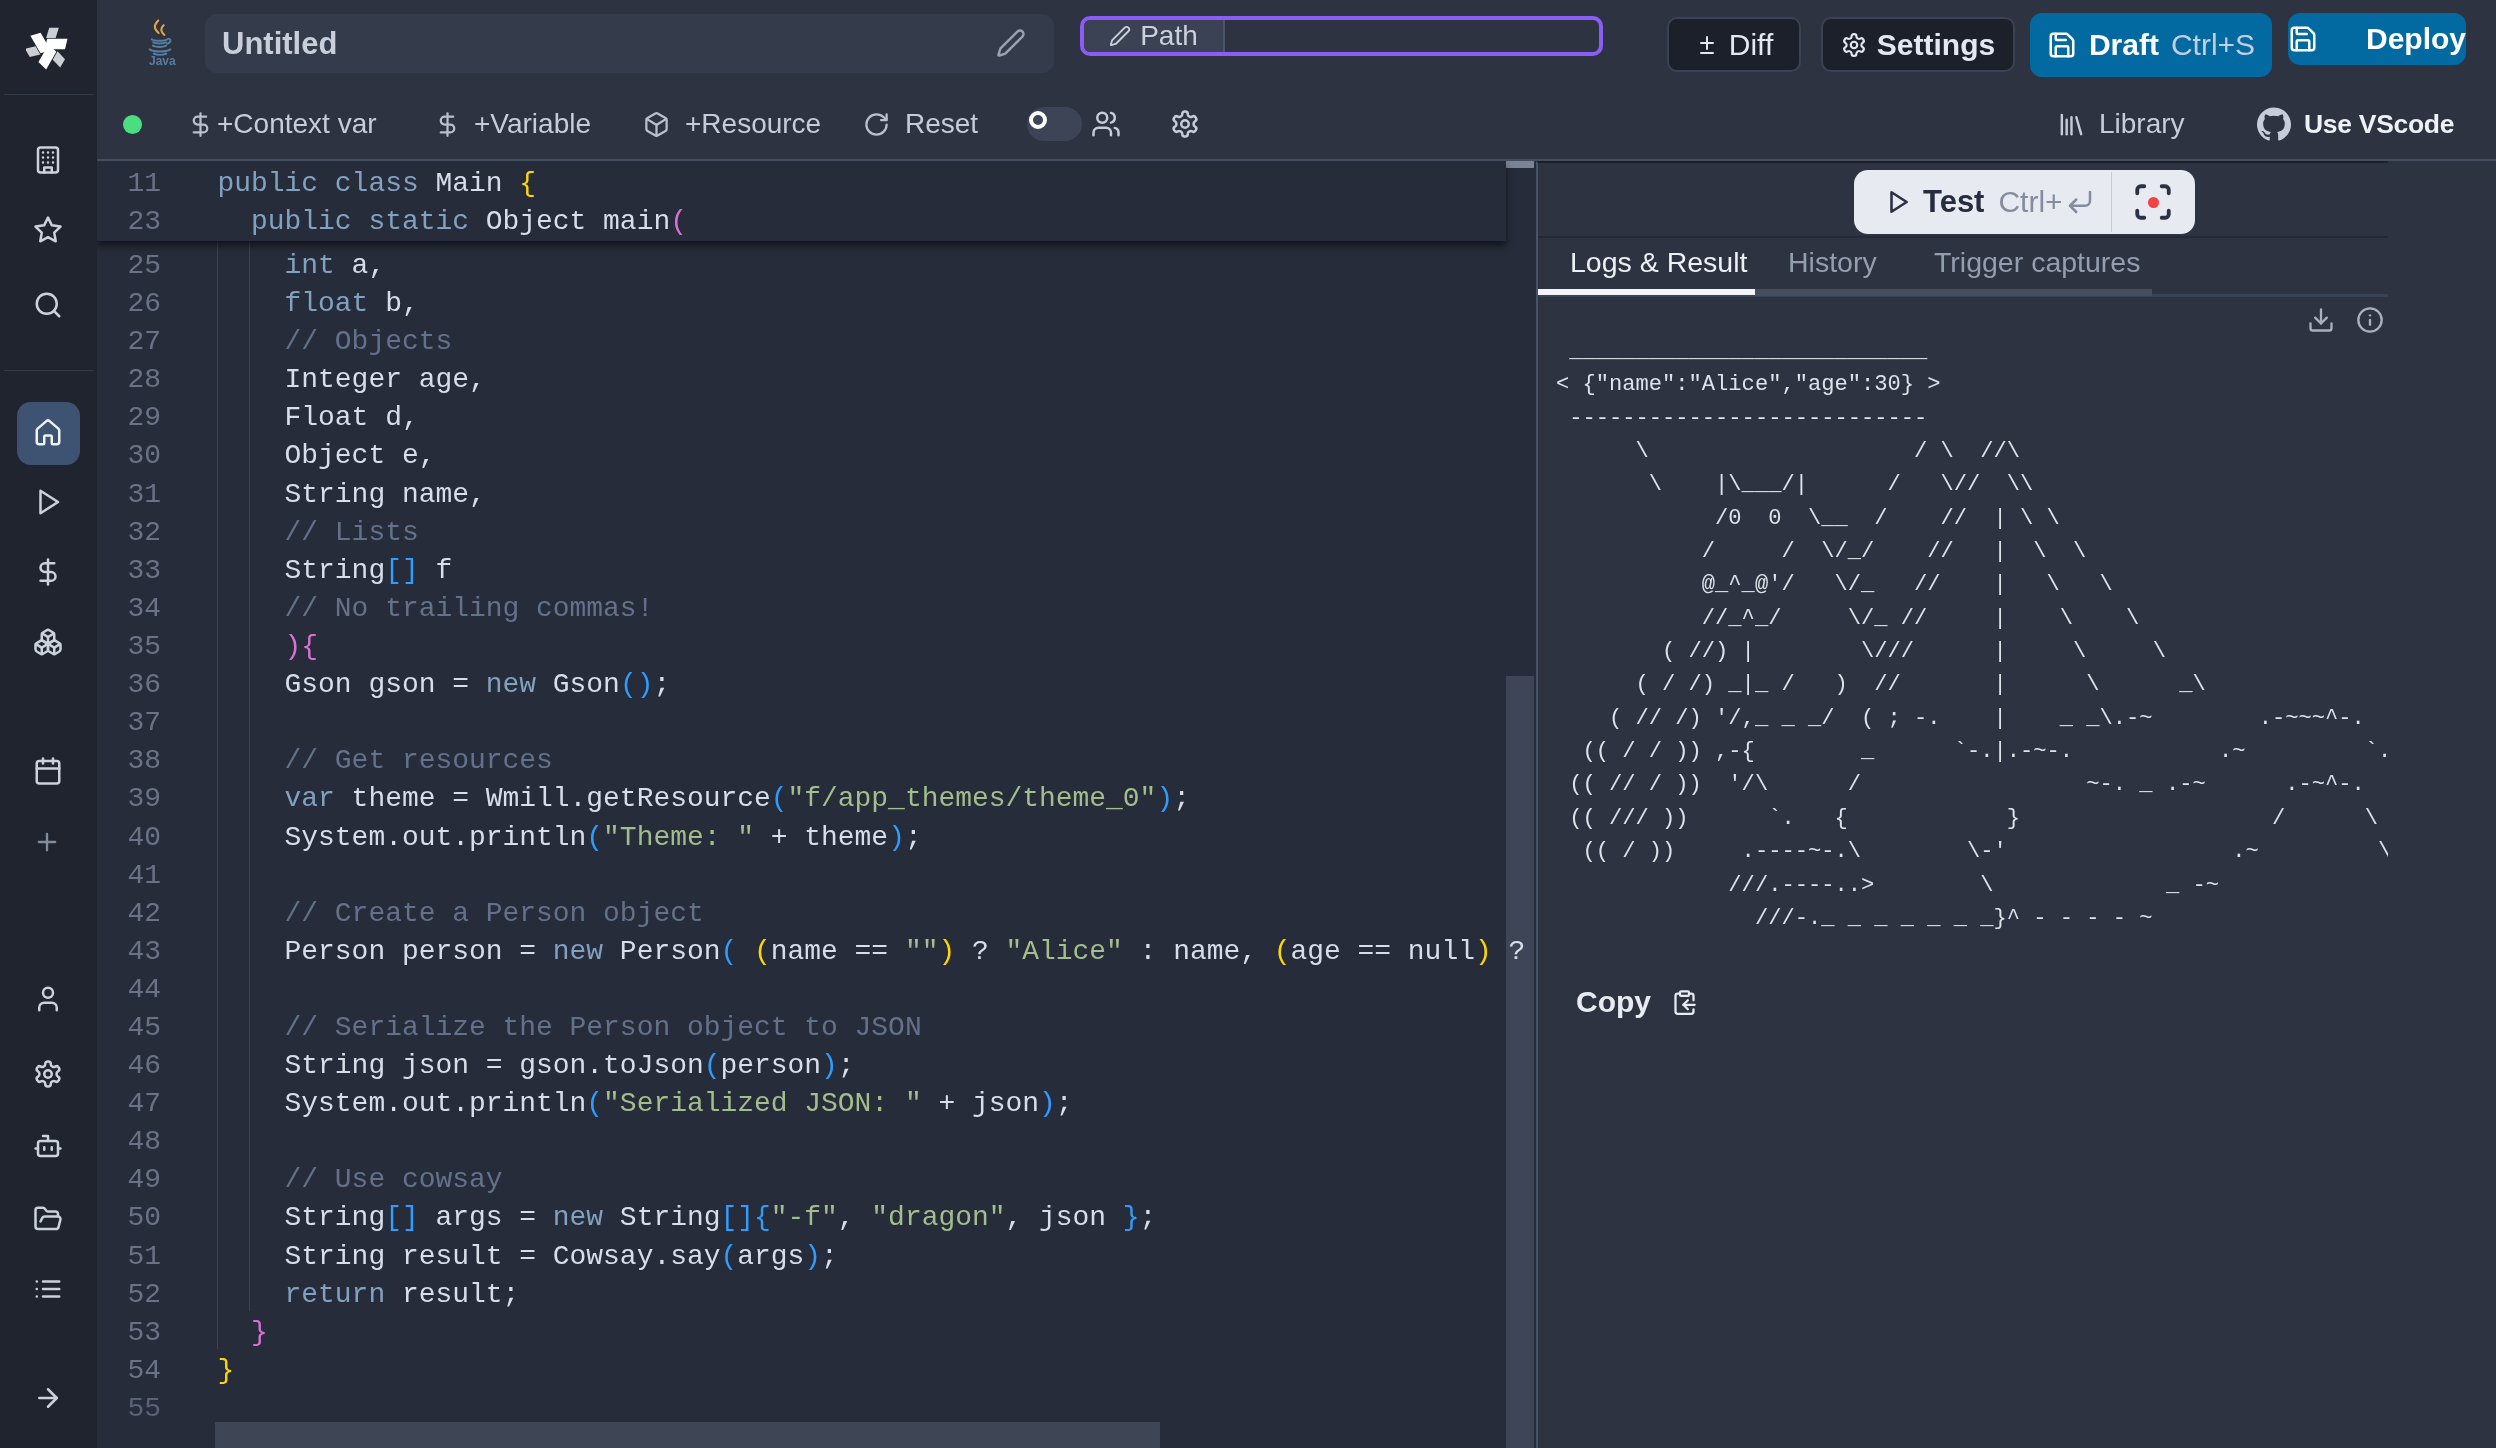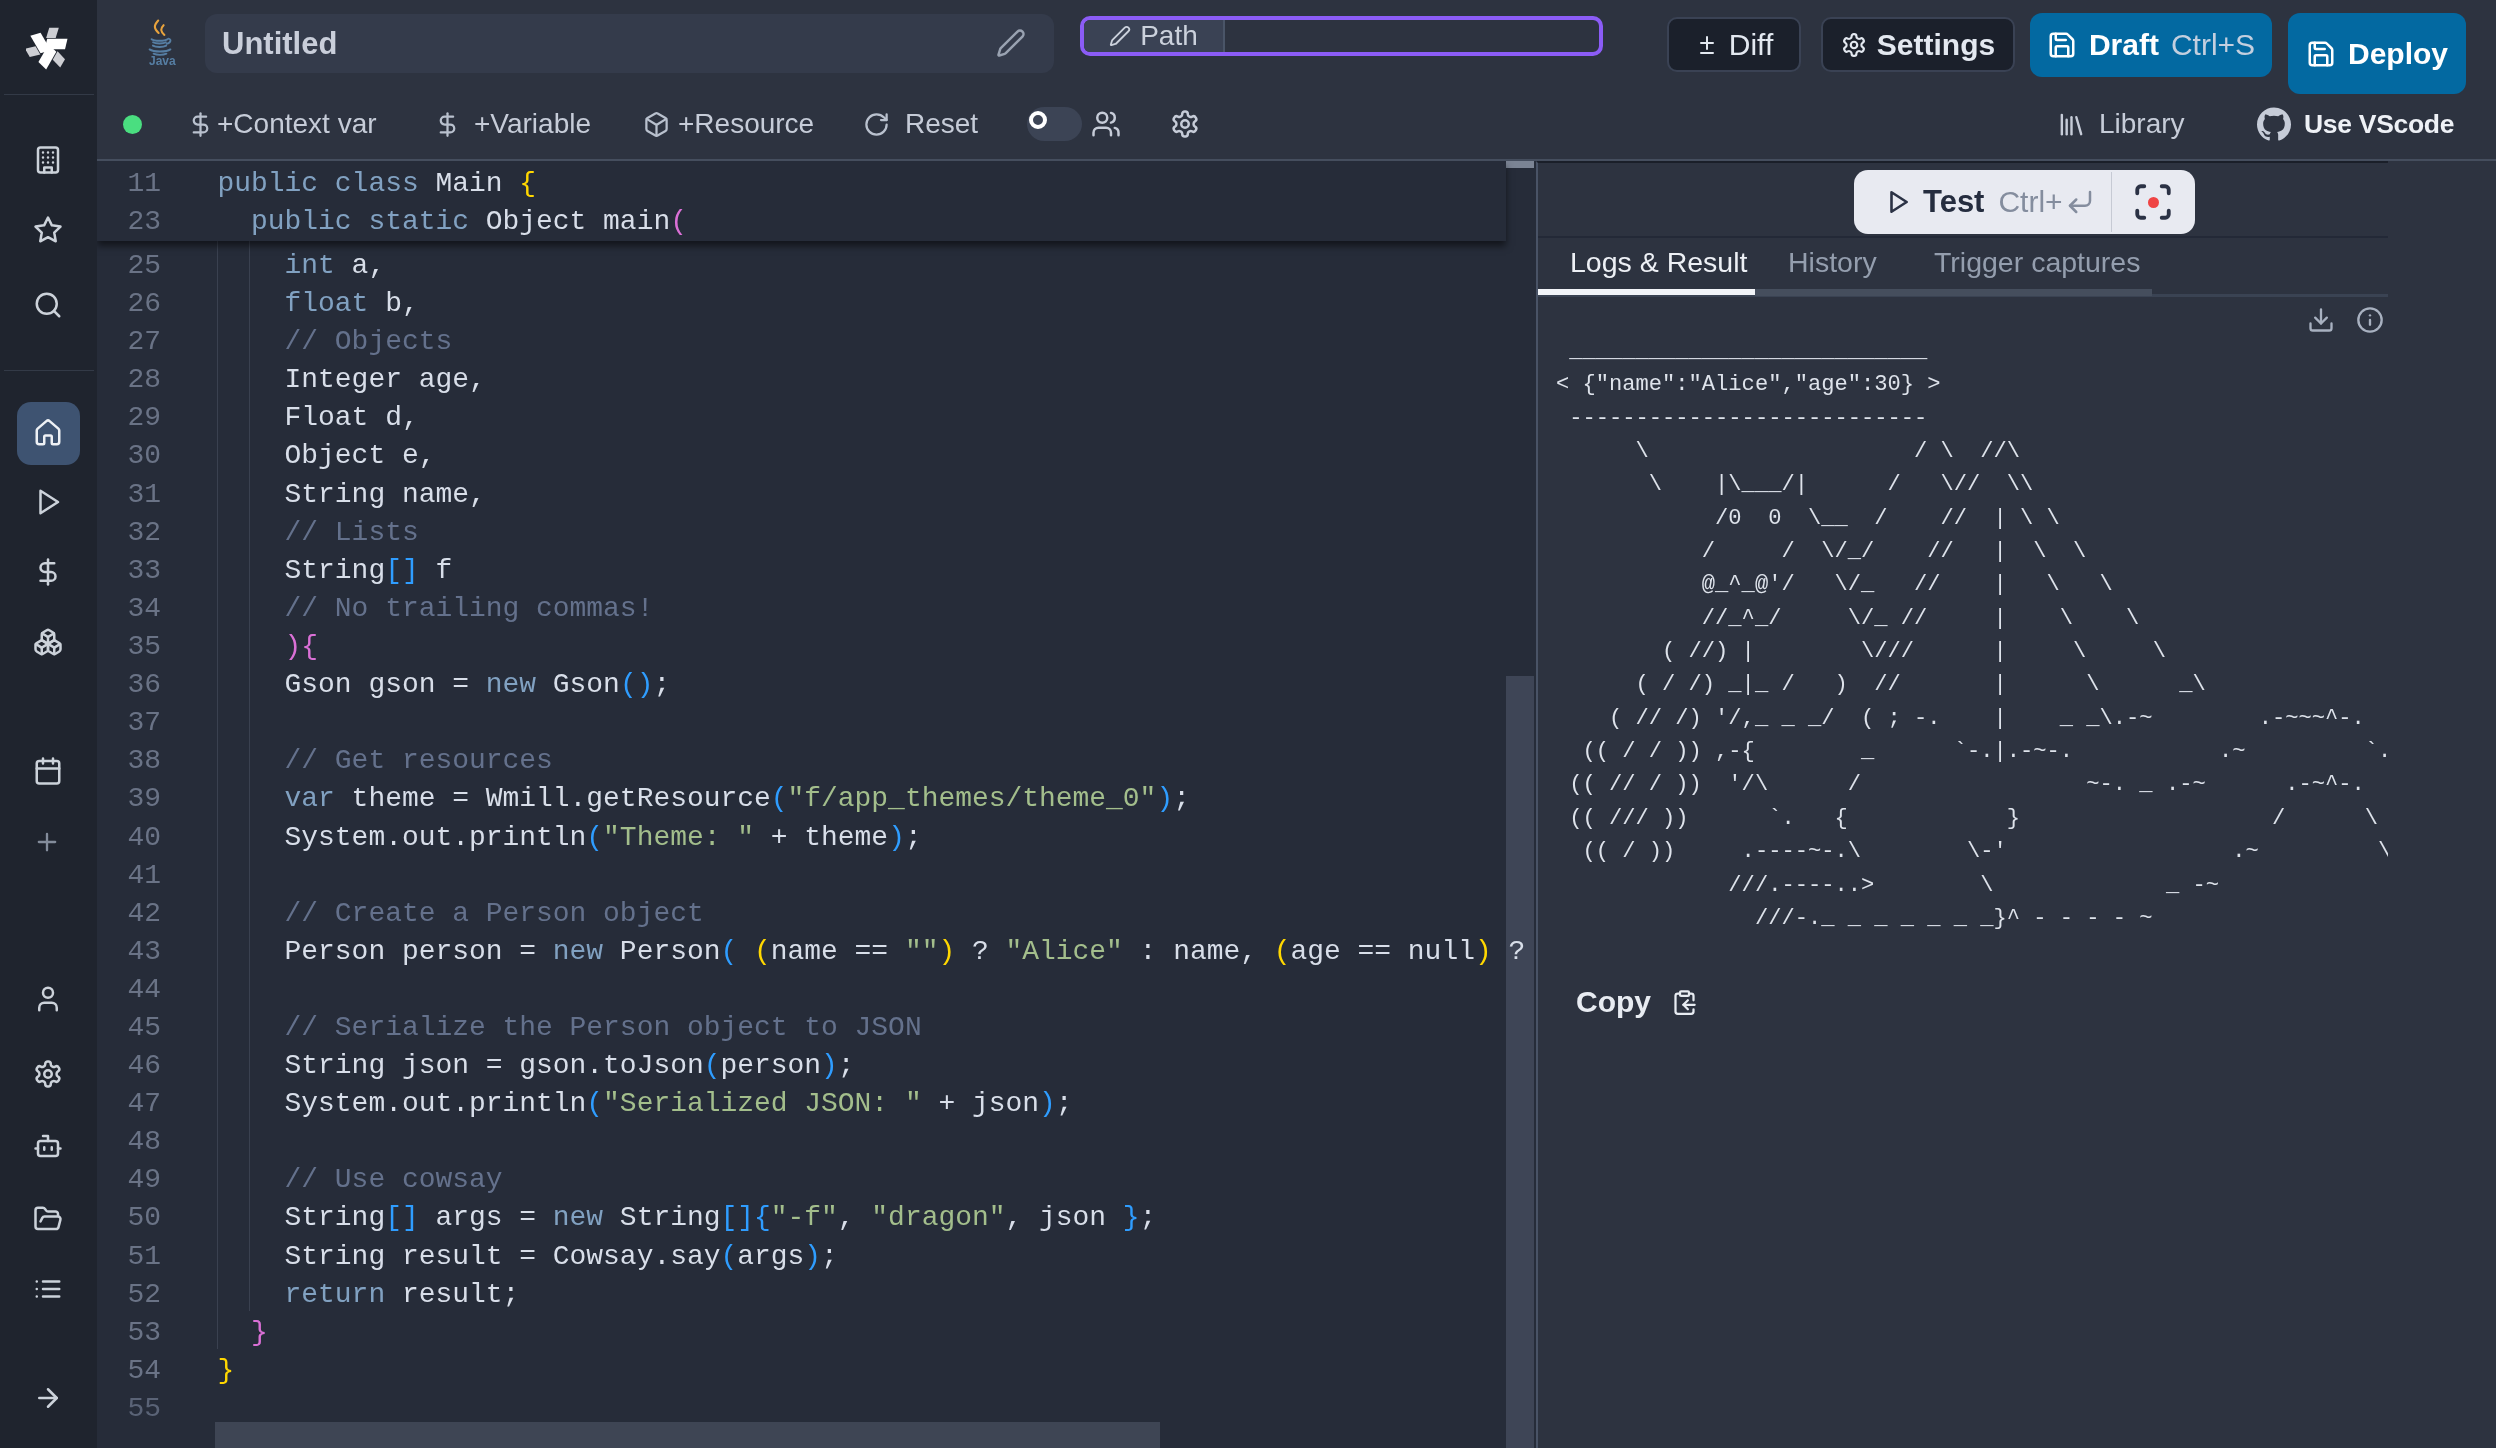--- a/index.html
+++ b/index.html
@@ -158,21 +158,21 @@
 </div>
 <div class="btn blbtn" style="left:1933px;top:13px;width:242px;height:64px;justify-content:center;gap:12px">
   <svg width="30" height="30" viewBox="0 0 24 24" fill="none" stroke="#ffffff" stroke-width="2" stroke-linecap="round" stroke-linejoin="round">
         <path d="M15.2 3a2 2 0 0 1 1.4.6l3.8 3.8a2 2 0 0 1 .6 1.4V19a2 2 0 0 1-2 2H5a2 2 0 0 1-2-2V5a2 2 0 0 1 2-2z"></path>
         <path d="M17 21v-7a1 1 0 0 0-1-1H8a1 1 0 0 0-1 1v7"></path>
         <path d="M7 3v4a1 1 0 0 0 1 1h7"></path>
       </svg>
       <span style="font-weight:700;color:#fff">Draft</span>
       <span style="color:#c3cfdf">Ctrl+S</span>
 </div>
-<div class="btn blbtn" style="left:2191px;top:13px;width:178px;height:81px;justify-content:center;gap:12px">
+<div class="btn blbtn" style="left:2191px;top:13px;width:178px;height:52px;justify-content:space-between;gap:12px">
   <svg width="30" height="30" viewBox="0 0 24 24" fill="none" stroke="#ffffff" stroke-width="2" stroke-linecap="round" stroke-linejoin="round">
         <path d="M15.2 3a2 2 0 0 1 1.4.6l3.8 3.8a2 2 0 0 1 .6 1.4V19a2 2 0 0 1-2 2H5a2 2 0 0 1-2-2V5a2 2 0 0 1 2-2z"></path>
         <path d="M17 21v-7a1 1 0 0 0-1-1H8a1 1 0 0 0-1 1v7"></path>
         <path d="M7 3v4a1 1 0 0 0 1 1h7"></path>
       </svg>
       <span style="font-weight:700;color:#fff">Deploy</span>
 </div>
 </div>
 <div id="r2">
 <div class="abs" style="left:26px;top:31px;width:19px;height:19px;border-radius:50%;background:#4ade80"></div>
@@ -183,21 +183,21 @@
       </svg>
       <span>+Context var</span>
 </div>
 <div class="abs" style="left:337px;top:11px;height:58px;display:flex;align-items:center;gap:13px;color:#c6ccd8;font-size:28px">
   <svg width="27" height="27" viewBox="0 0 24 24" fill="none" stroke="#b9c1ce" stroke-width="2" stroke-linecap="round" stroke-linejoin="round">
         <line x1="12" x2="12" y1="2" y2="22"></line>
         <path d="M17 5H9.5a3.5 3.5 0 0 0 0 7h5a3.5 3.5 0 0 1 0 7H6"></path>
       </svg>
       <span>+Variable</span>
 </div>
-<div class="abs" style="left:546px;top:11px;height:58px;display:flex;align-items:center;gap:8px;color:#c6ccd8;font-size:28px">
+<div class="abs" style="left:546px;top:11px;height:58px;display:flex;align-items:center;gap:15px;color:#c6ccd8;font-size:28px">
   <svg width="27" height="27" viewBox="0 0 24 24" fill="none" stroke="#b9c1ce" stroke-width="2" stroke-linecap="round" stroke-linejoin="round">
         <path d="M11 21.73a2 2 0 0 0 2 0l7-4A2 2 0 0 0 21 16V8a2 2 0 0 0-1-1.73l-7-4a2 2 0 0 0-2 0l-7 4A2 2 0 0 0 3 8v8a2 2 0 0 0 1 1.73z"></path>
         <path d="M12 22V12"></path>
         <path d="m3.3 7 7.703 4.734a2 2 0 0 0 1.994 0L20.7 7"></path>
       </svg>
       <span>+Resource</span>
 </div>
 <div class="abs" style="left:766px;top:11px;height:58px;display:flex;align-items:center;gap:15px;color:#c6ccd8;font-size:28px">
   <svg width="27" height="27" viewBox="0 0 24 24" fill="none" stroke="#b9c1ce" stroke-width="2" stroke-linecap="round" stroke-linejoin="round">
         <path d="M21 12a9 9 0 1 1-9-9c2.52 0 4.93 1 6.74 2.74L21 8"></path>

